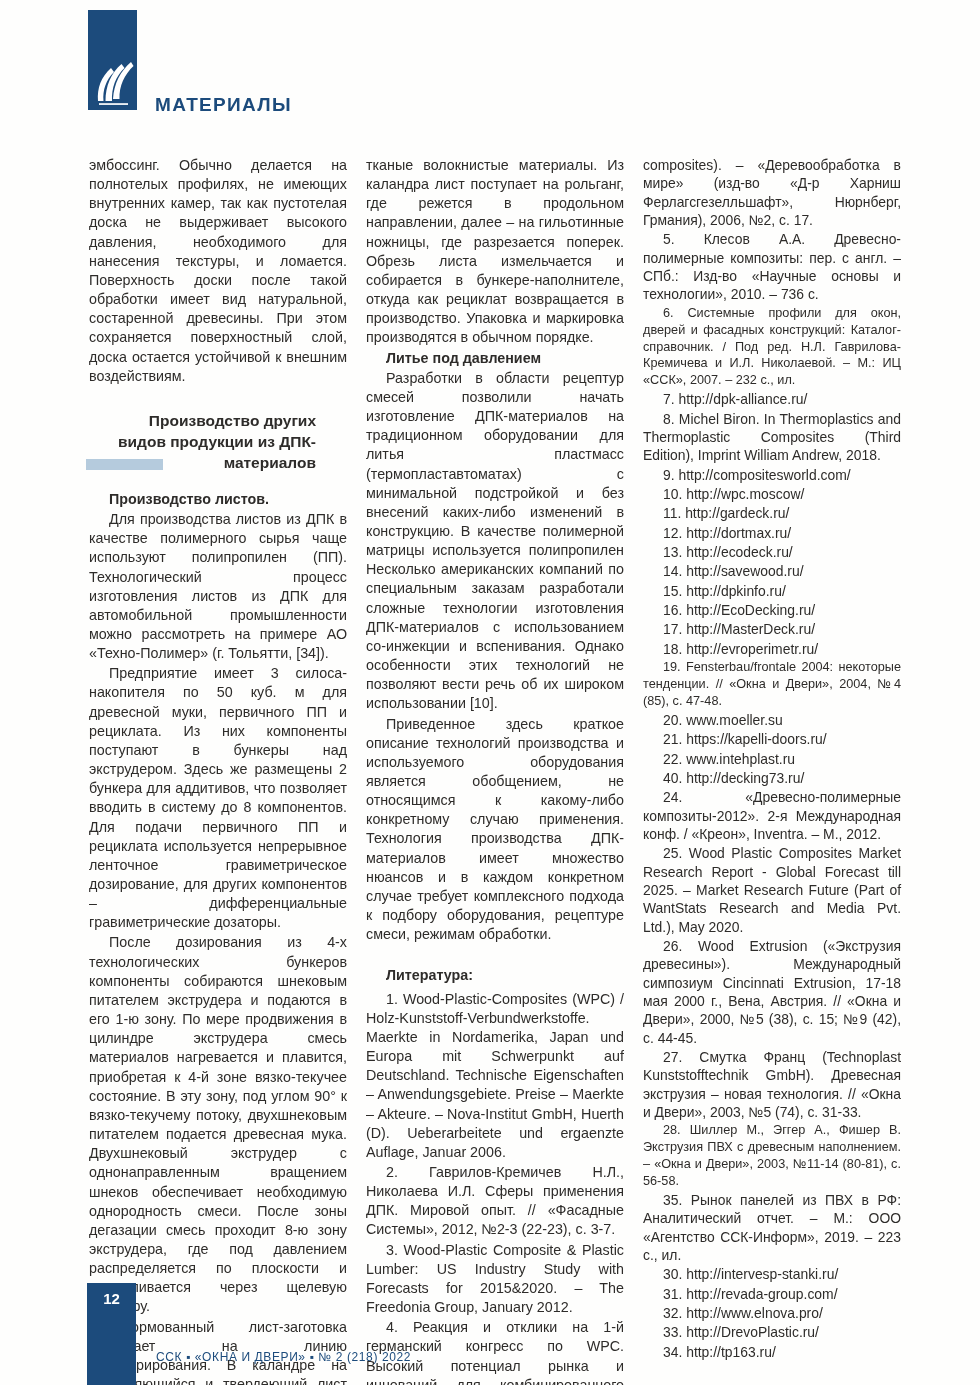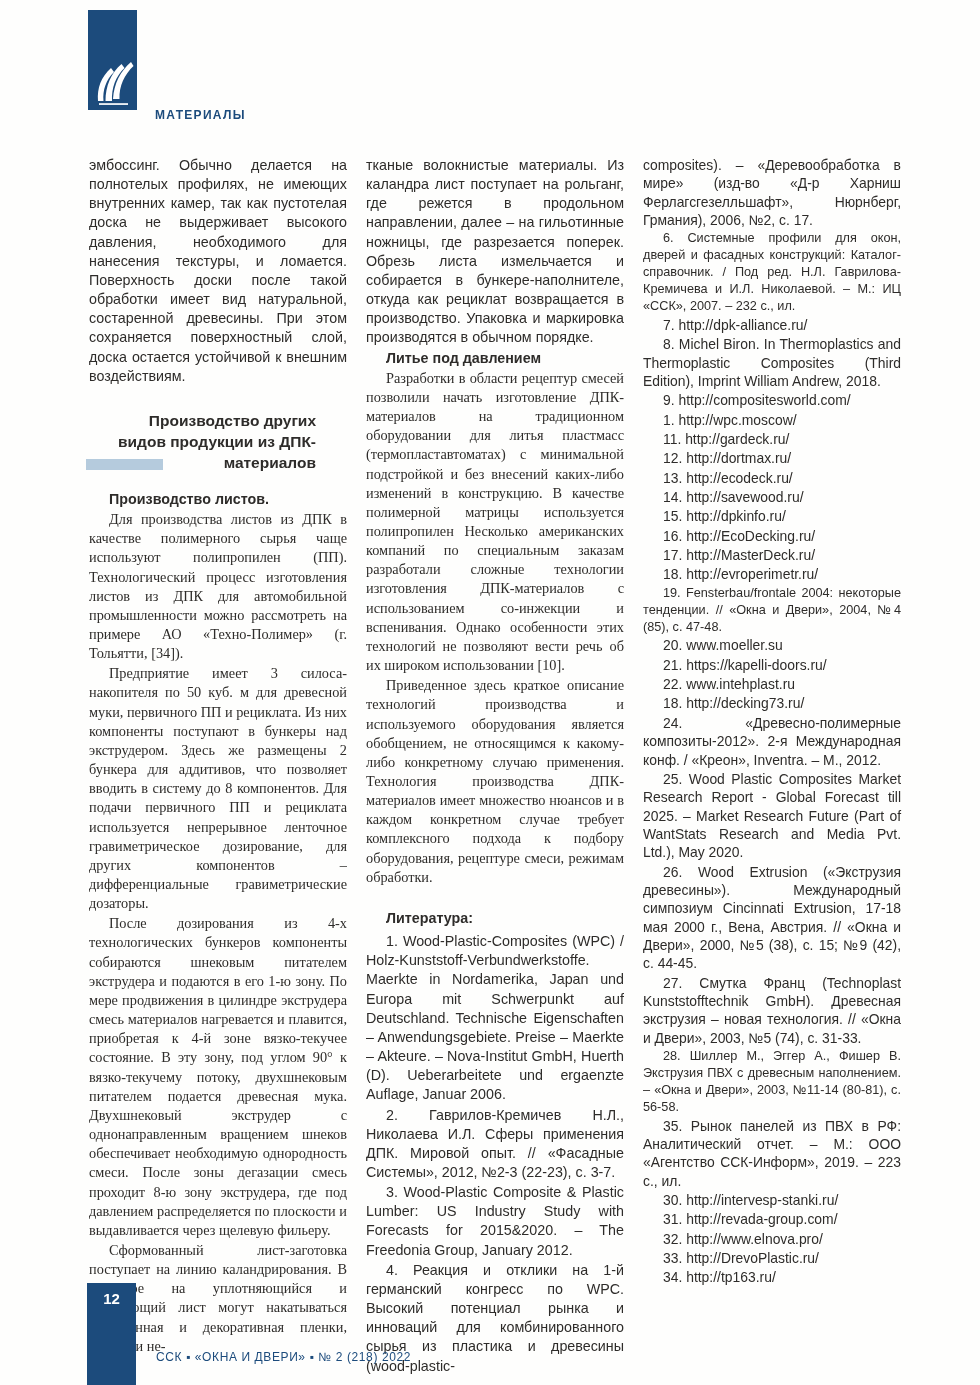--- a/index.html
+++ b/index.html
@@ -17,38 +17,38 @@
     overflow:hidden;
   }
   
   .logo-box{
     position:absolute;left:88px;top:10px;
     width:49px;height:100px;
     background:var(--brand-blue);
   }
   .logo-box svg{display:block;width:100%;height:100%;}
   .section-label{
-    position:absolute;left:155px;top:108px;
-    font-size:12px;font-weight:bold;
+    position:absolute;left:155px;top:94px;
+    font-size:19px;font-weight:bold;
     letter-spacing:1.3px;
     color:var(--brand-blue);
   }
   
   .columns{
     position:absolute;left:88px;top:155px;width:814px;
     display:flex;gap:17px;
   }
   .col{
     width:260px;position:relative;z-index:0;
     color:var(--text);
     font-size:14.3px;line-height:19.15px;
   }
   .col p{margin:1px;}
   .body{text-align:justify;}
-  .body-indent{text-align:justify;text-indent:20px;font-family:Liberation Serif, serif;}
+  .body-indent{text-align:justify;text-indent:20px;}
   .run-heading{font-weight:bold;text-indent:20px;}
   .gap-sm{margin-top:10px !important;}
   .gap-lg{margin-top:22px !important;margin-bottom:4px !important;}
   .section-heading{
     font-weight:bold;
     font-size:15.5px;line-height:21px;
     padding-left:25px;width:228px;
     margin:24px 0 17px 0 !important;
     position:relative;
     text-align:right;
@@ -117,38 +117,39 @@
         <p class="body-indent">Приведенное здесь краткое описание технологий производства и используемого оборудования является обобщением, не относящимся к какому-либо конкретному случаю применения. Технология производства ДПК-материалов имеет множество нюансов и в каждом конкретном случае требует комплексного подхода к подбору оборудования, рецептуре смеси, режимам обработки.</p>
         <p class="run-heading gap-lg">Литература:</p>
         <p class="ref">1. Wood-Plastic-Composites (WPC) / Holz-Kunststoff-Verbundwerkstoffe. Maerkte in Nordamerika, Japan und Europa mit Schwerpunkt auf Deutschland. Technische Eigenschaften – Anwendungsgebiete. Preise – Maerkte – Akteure. – Nova-Institut GmbH, Huerth (D). Ueberarbeitete und ergaenzte Auflage, Januar 2006.</p>
         <p class="ref">2. Гаврилов-Кремичев Н.Л., Николаева И.Л. Сферы применения ДПК. Мировой опыт. // «Фасадные Системы», 2012, №2-3 (22-23), с. 3-7.</p>
         <p class="ref">3. Wood-Plastic Composite &amp; Plastic Lumber: US Industry Study with Forecasts for 2015&amp;2020. – The Freedonia Group, January 2012.</p>
         <p class="ref">4. Реакция и отклики на 1-й германский конгресс по WPC. Высокий потенциал рынка и инноваций для комбинированного сырья из пластика и древесины (wood-plastic-</p>
       </div>
     <div class="col">
 
     <p class="ref-cont">composites). – «Деревообработка в мире» (изд-во «Д-р Харниш Ферлагсгезелльшафт», Нюрнберг, Грмания), 2006, №2, с. 17.</p>
+        <p class="ref">5. Клесов А.А. Древесно-полимерные композиты: пер. с англ. – СПб.: Изд-во «Научные основы и технологии», 2010. – 736 с.</p>
         <p class="ref small">6. Системные профили для окон, дверей и фасадных конструкций: Каталог-справочник. / Под ред. Н.Л. Гаврилова-Кремичева и И.Л. Николаевой. – М.: ИЦ «ССК», 2007. – 232 с., ил.</p>
         <p class="ref">7. http://dpk-alliance.ru/</p>
         <p class="ref">8. Michel Biron. In Thermoplastics and Thermoplastic Composites (Third Edition), Imprint William Andrew, 2018.</p>
         <p class="ref">9. http://compositesworld.com/</p>
-        <p class="ref">1. http://wpc.moscow/</p>
+        <p class="ref">10. http://wpc.moscow/</p>
         <p class="ref">11. http://gardeck.ru/</p>
         <p class="ref">12. http://dortmax.ru/</p>
         <p class="ref">13. http://ecodeck.ru/</p>
         <p class="ref">14. http://savewood.ru/</p>
         <p class="ref">15. http://dpkinfo.ru/</p>
         <p class="ref">16. http://EcoDecking.ru/</p>
         <p class="ref">17. http://MasterDeck.ru/</p>
         <p class="ref">18. http://evroperimetr.ru/</p>
         <p class="ref small">19. Fensterbau/frontale 2004: некоторые тенденции. // «Окна и Двери», 2004, №4 (85), с. 47-48.</p>
         <p class="ref">20. www.moeller.su</p>
         <p class="ref">21. https://kapelli-doors.ru/</p>
         <p class="ref">22. www.intehplast.ru</p>
-        <p class="ref">18. http://decking73.ru/</p>
+        <p class="ref">40. http://decking73.ru/</p>
         <p class="ref">24. «Древесно-полимерные композиты-2012». 2-я Международная конф. / «Креон», Inventra. – М., 2012.</p>
         <p class="ref">25. Wood Plastic Composites Market Research Report - Global Forecast till 2025. – Market Research Future (Part of WantStats Research and Media Pvt. Ltd.), May 2020.</p>
         <p class="ref">26. Wood Extrusion («Экструзия древесины»). Международный симпозиум Cincinnati Extrusion, 17-18 мая 2000 г., Вена, Австрия. // «Окна и Двери», 2000, №5 (38), с. 15; №9 (42), с. 44-45.</p>
         <p class="ref">27. Смутка Франц (Technoplast Kunststofftechnik GmbH). Древесная экструзия – новая технология. // «Окна и Двери», 2003, №5 (74), с. 31-33.</p>
         <p class="ref small">28. Шиллер М., Эггер А., Фишер В. Экструзия ПВХ с древесным наполнением. – «Окна и Двери», 2003, №11-14 (80-81), с. 56-58.</p>
         <p class="ref">35. Рынок панелей из ПВХ в РФ: Аналитический отчет. – М.: ООО «Агентство ССК-Информ», 2019. – 223 с., ил.</p>
         <p class="ref">30. http://intervesp-stanki.ru/</p>
         <p class="ref">31. http://revada-group.com/</p>
         <p class="ref">32. http://www.elnova.pro/</p>
         <p class="ref">33. http://DrevoPlastic.ru/</p>

